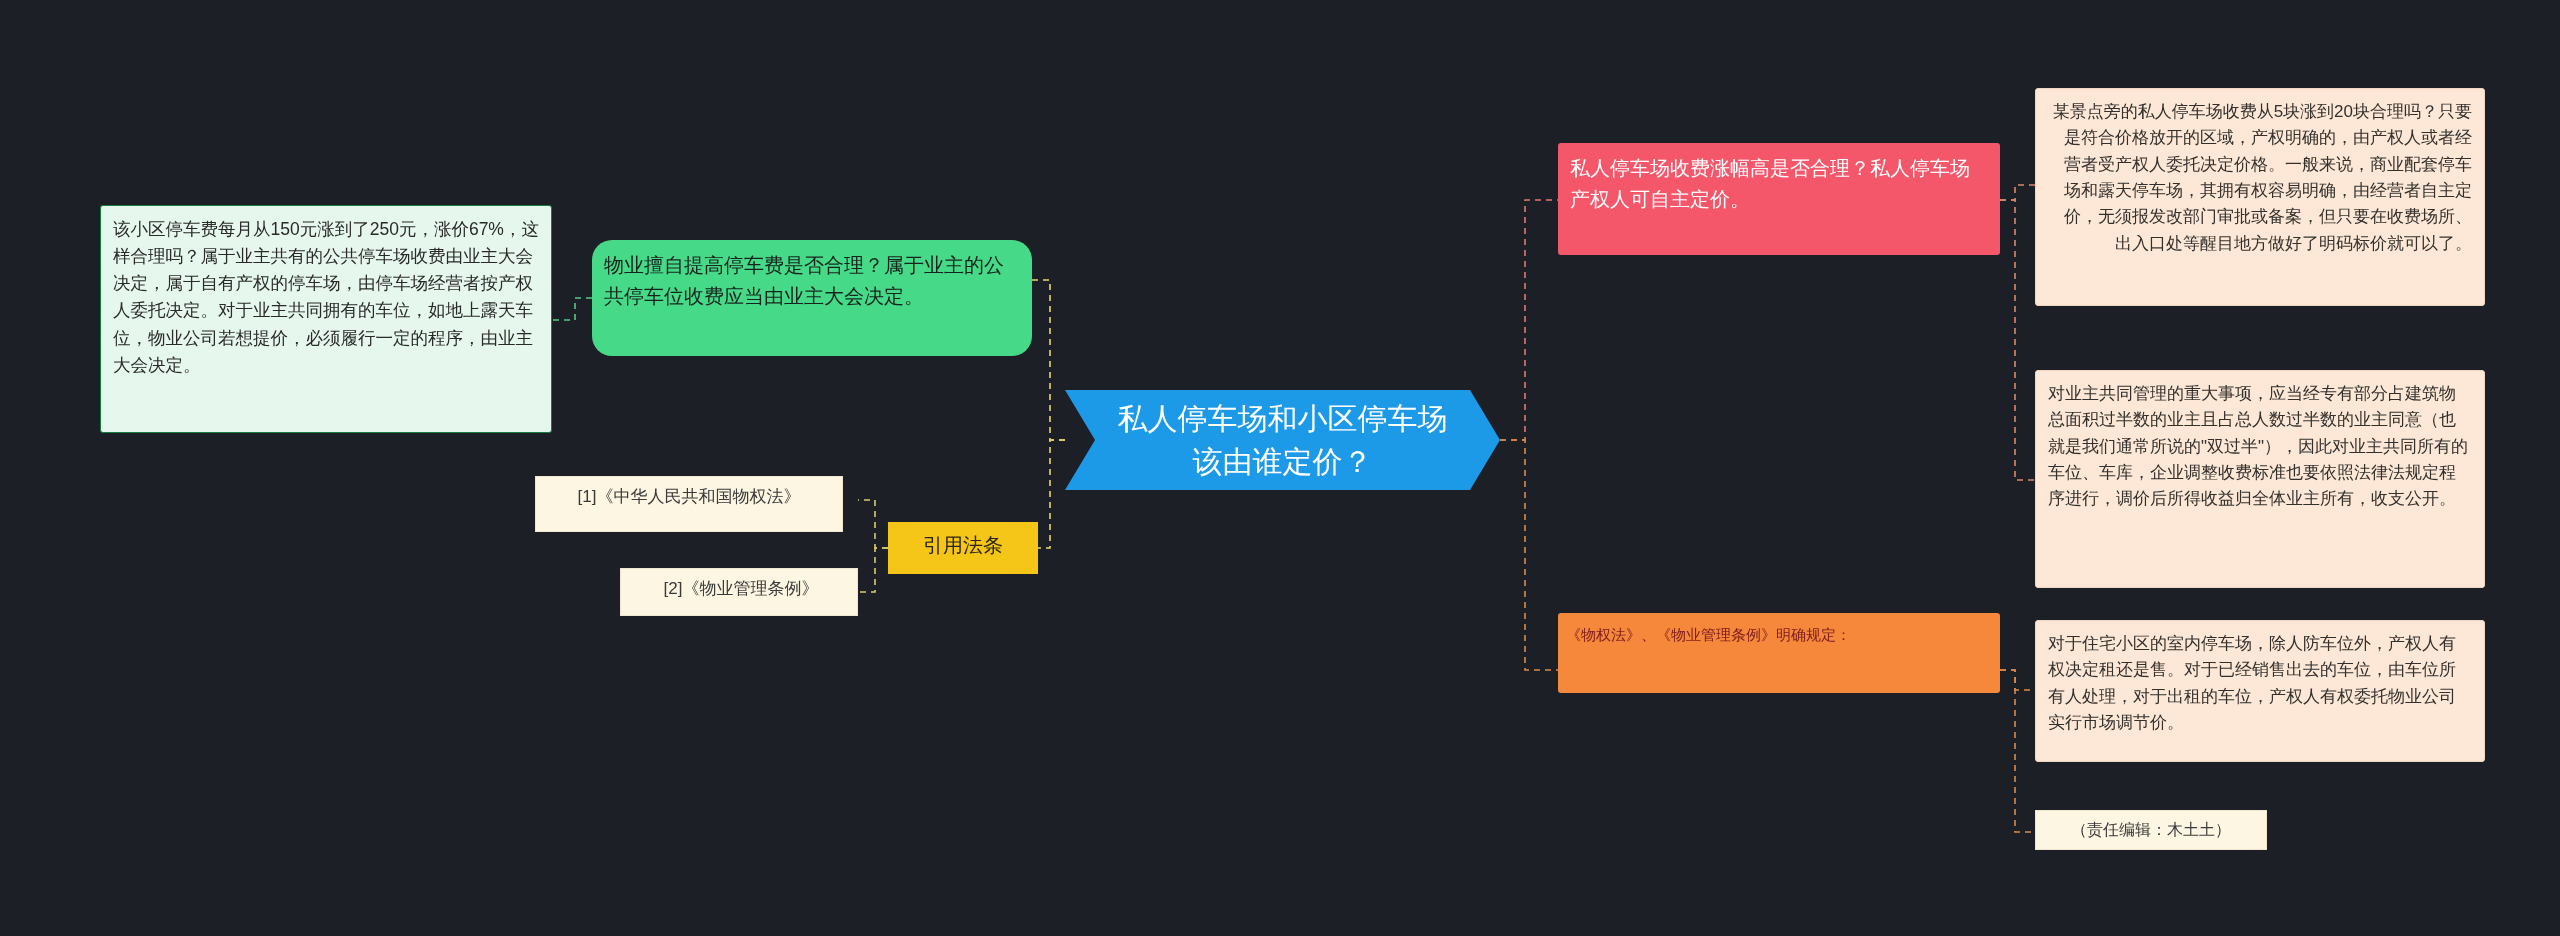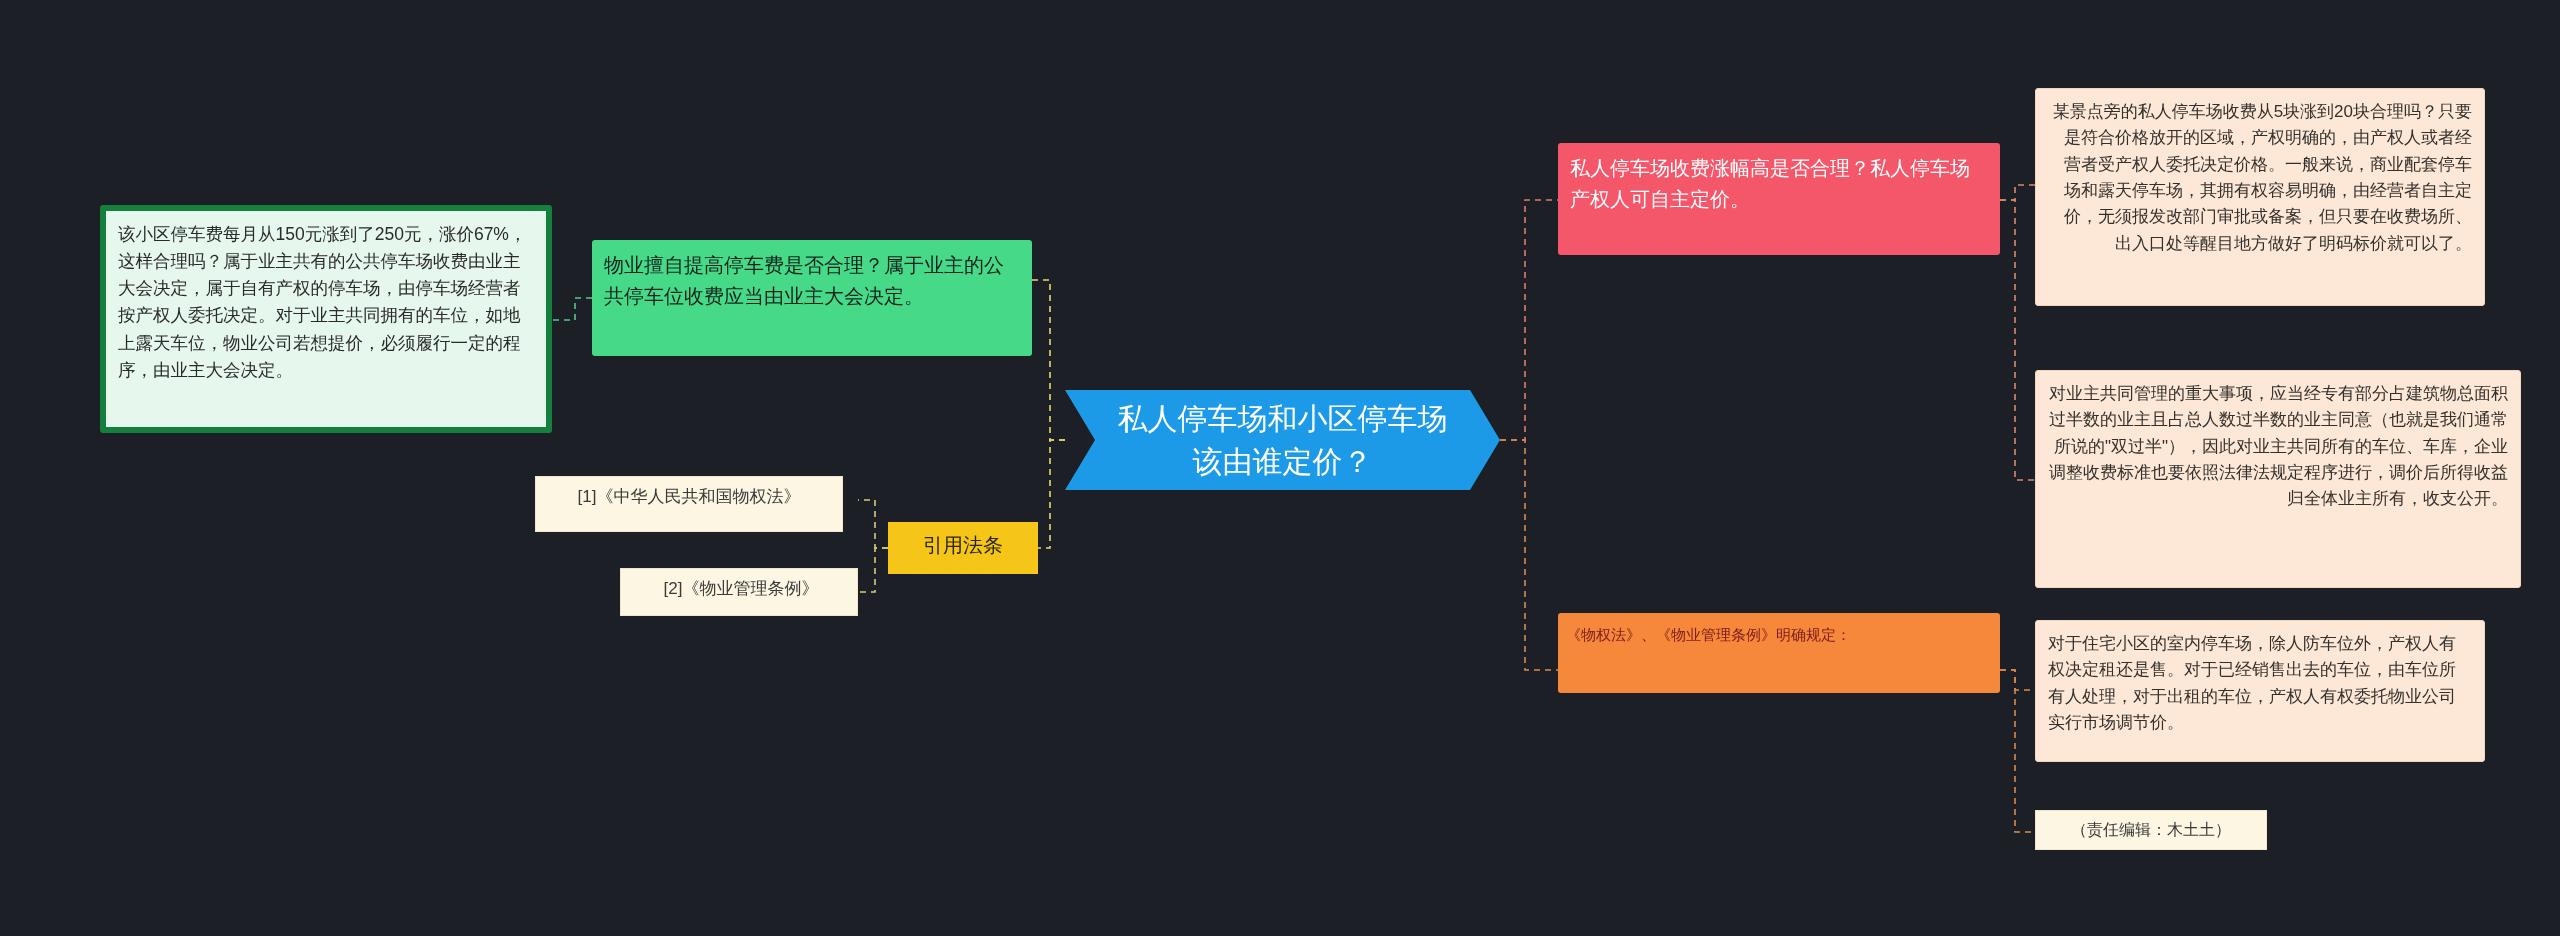--- a/index.html
+++ b/index.html
@@ -49,21 +49,21 @@
 
   .green {
     background: #45d988;
     color: #17231d;
     font-size: 20px;
   }
   .mint {
     background: #e6f7ee;
     color: #2a2a2a;
     font-size: 17.5px;
-    border: 6px solid #15803d;
+    border: 1px solid #15803d;
   }
   .red {
     background: #f4566a;
     color: #ffffff;
     font-size: 20px;
   }
   .orange {
     background: #f5883b;
     color: #7f1d1d;
     font-size: 15px;
@@ -121,21 +121,21 @@
   <path d="M 2000 200 L 2015 200 L 2015 480 L 2035 480" stroke="#d98b6b" stroke-width="1.6" fill="none" stroke-dasharray="6,5"></path>
 
   <path d="M 2000 670 L 2015 670 L 2015 690 L 2035 690" stroke="#d98b4e" stroke-width="1.6" fill="none" stroke-dasharray="6,5"></path>
   <path d="M 2000 670 L 2015 670 L 2015 832 L 2035 832" stroke="#d98b4e" stroke-width="1.6" fill="none" stroke-dasharray="6,5"></path>
 </svg>
 
 <div class="node central" style="left:1065px; top:390px; width:435px; height:100px;">
   <span>私人停车场和小区停车场该由谁定价？</span>
 </div>
 
-<div class="node box green" style="left:592px; top:240px; width:440px; height:116px;">
+<div class="node box green" style="left:592px; top:240px; width:440px; height:116px;border-radius:20px;">
   <span>物业擅自提高停车费是否合理？属于业主的公共停车位收费应当由业主大会决定。</span>
 </div>
 
 <div class="node box mint" style="left:100px; top:205px; width:452px; height:228px;">
   <span>该小区停车费每月从150元涨到了250元，涨价67%，这样合理吗？属于业主共有的公共停车场收费由业主大会决定，属于自有产权的停车场，由停车场经营者按产权人委托决定。对于业主共同拥有的车位，如地上露天车位，物业公司若想提价，必须履行一定的程序，由业主大会决定。</span>
 </div>
 
 <div class="node yellow-box" style="left:888px; top:522px; width:150px; height:52px;">
   <span>引用法条</span>
 </div>
@@ -149,21 +149,21 @@
 </div>
 
 <div class="node box red" style="left:1558px; top:143px; width:442px; height:112px;">
   <span>私人停车场收费涨幅高是否合理？私人停车场产权人可自主定价。</span>
 </div>
 
 <div class="node box cream" style="left:2035px; top:88px; width:450px; height:218px;text-align:right;">
   <span>某景点旁的私人停车场收费从5块涨到20块合理吗？只要是符合价格放开的区域，产权明确的，由产权人或者经营者受产权人委托决定价格。一般来说，商业配套停车场和露天停车场，其拥有权容易明确，由经营者自主定价，无须报发改部门审批或备案，但只要在收费场所、出入口处等醒目地方做好了明码标价就可以了。</span>
 </div>
 
-<div class="node box cream" style="left:2035px; top:370px; width:486px; height:218px;text-align:right;">
+<div class="node box cream" style="left:2035px; top:370px; width:450px; height:218px;">
   <span>对业主共同管理的重大事项，应当经专有部分占建筑物总面积过半数的业主且占总人数过半数的业主同意（也就是我们通常所说的"双过半"），因此对业主共同所有的车位、车库，企业调整收费标准也要依照法律法规定程序进行，调价后所得收益归全体业主所有，收支公开。</span>
 </div>
 
 <div class="node box orange" style="left:1558px; top:613px; width:442px; height:80px;">
   <span>《物权法》、《物业管理条例》明确规定：</span>
 </div>
 
 <div class="node box cream" style="left:2035px; top:620px; width:450px; height:142px;">
   <span>对于住宅小区的室内停车场，除人防车位外，产权人有权决定租还是售。对于已经销售出去的车位，由车位所有人处理，对于出租的车位，产权人有权委托物业公司实行市场调节价。</span>
 </div>

